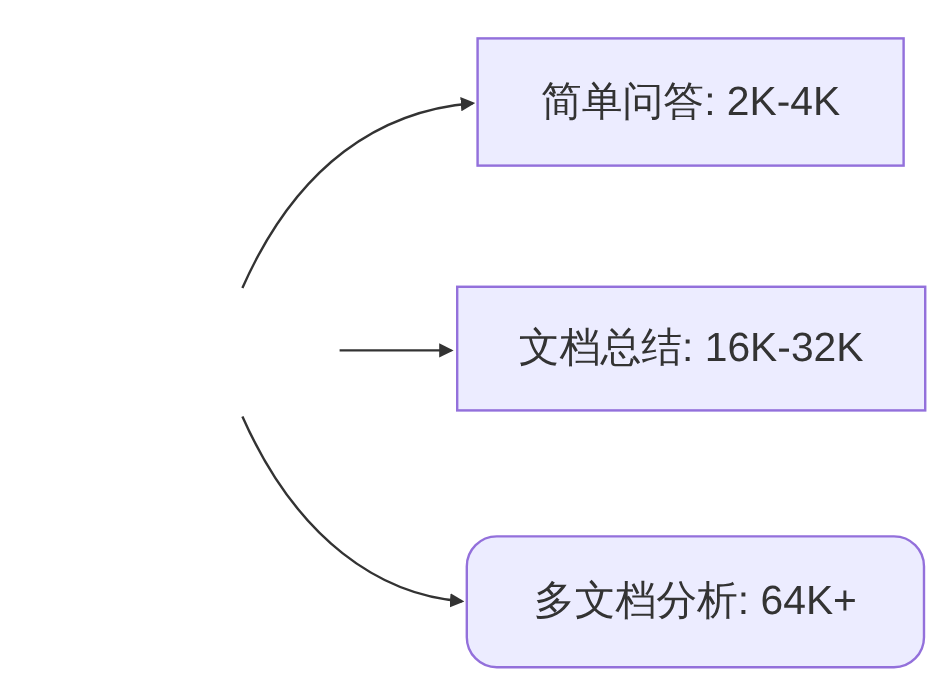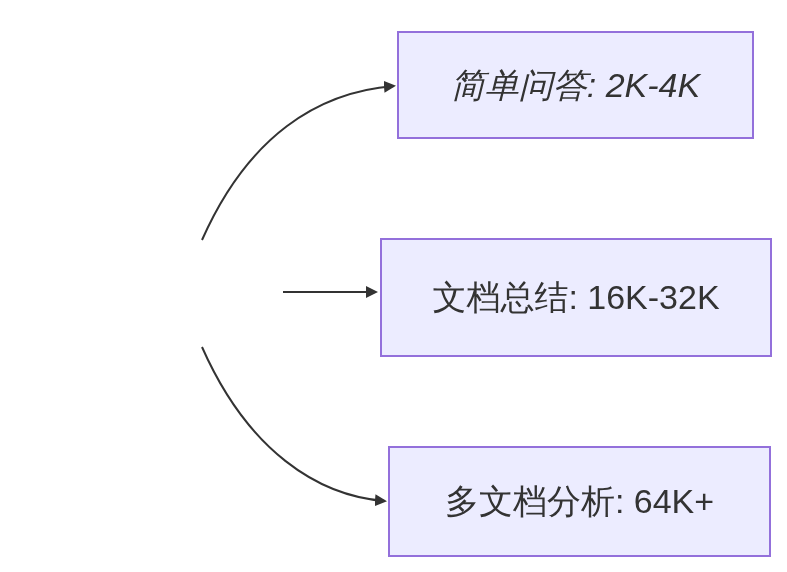--- a/index.html
+++ b/index.html
@@ -30,23 +30,23 @@
     color: #333333;
     font-size: 34px;
     line-height: 1.25;
     display: flex;
     align-items: center;
     justify-content: center;
     text-align: center;
     white-space: nowrap;
   }
   .node-root  { left: 33px;  top: 240px; width: 248px; height: 107px; }
-  .node-qa    { left: 397px; top: 31px;  width: 357px; height: 108px; font-style: italic; }
-  .node-doc   { left: 380px; top: 238px; width: 392px; height: 119px; }
-  .node-multi { left: 388px; top: 446px; width: 383px; height: 111px; }
+  .node-qa    { left: 397px; top: 31px;  width: 357px; height: 108px; }
+  .node-doc   { left: 380px; top: 238px; width: 392px; height: 105px; }
+  .node-multi { left: 388px; top: 446px; width: 383px; height: 111px; border-radius: 26px; }
 </style>
 </head>
 <body>
 
 <div class="canvas">
 
   <svg class="edges" viewBox="0 0 787 572" xmlns="http://www.w3.org/2000/svg">
     <defs>
       <marker id="arrow" viewBox="0 0 12 12" refX="10" refY="6" markerWidth="12" markerHeight="12" markerUnits="userSpaceOnUse" orient="auto">
         <path d="M0,0 L12,6 L0,12 Z" fill="#333333"></path>

